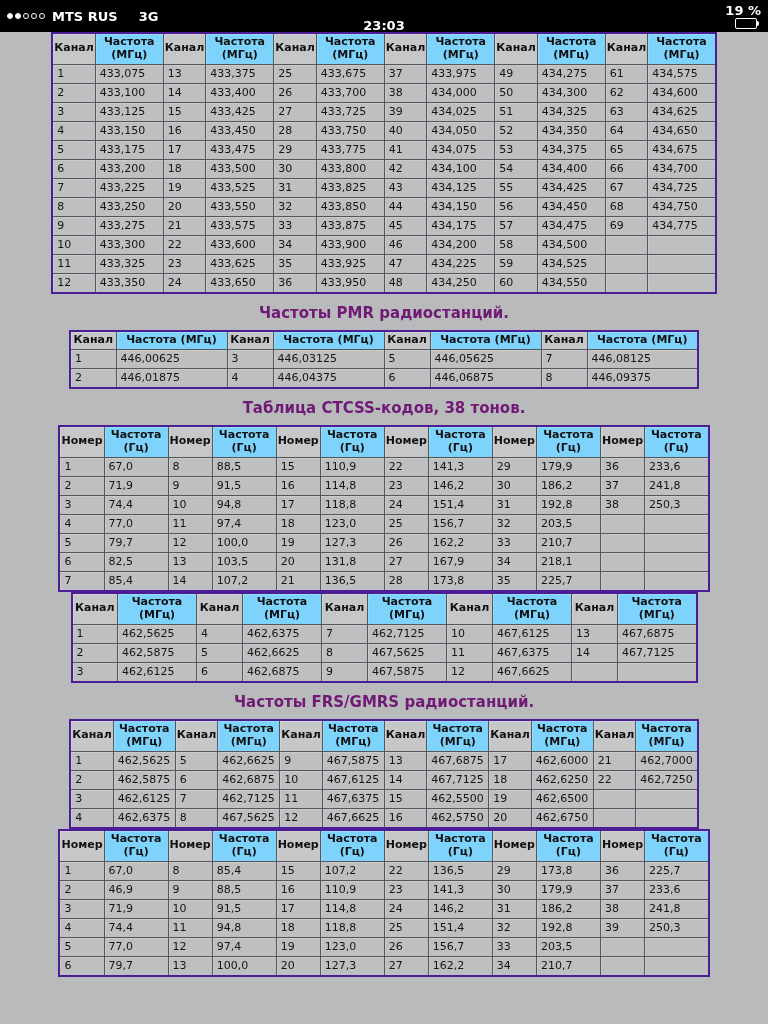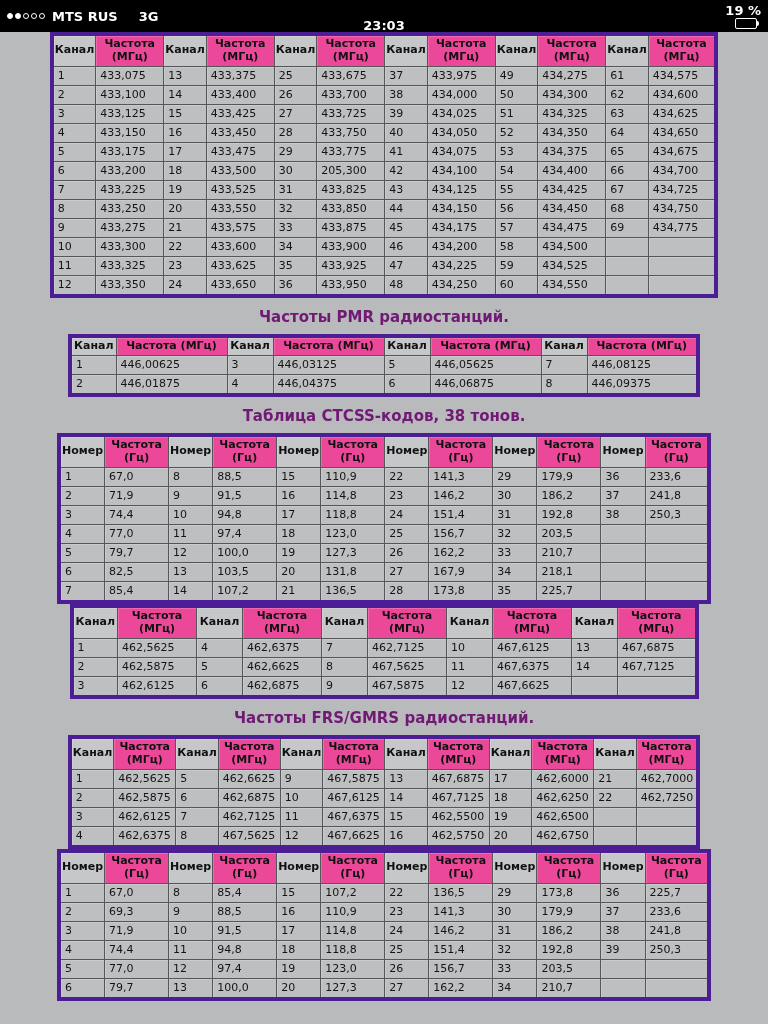--- a/index.html
+++ b/index.html
@@ -31,34 +31,34 @@
                  background: #fff; border-radius: 0 2px 2px 0; }
   
   .content { padding-top: 0; }
   .section-title {
     font-size: 15px; font-weight: bold; text-align: center; color: #701a75;
     margin: 10px 0 8px;
   }
   table.freq-table {
     border-collapse: collapse; table-layout: fixed;
     margin: 0 auto; background: #bebfc1;
-    border: 4px solid #4c1d95;
+    border: 2px solid #4c1d95;
   }
   th, td {
     border: 1px solid #55565a;
     overflow: hidden;
     box-shadow: inset 1px 1px 0 rgba(255,255,255,0.18);
   }
   th {
     font-size: 11px; font-weight: bold; text-align: center;
     padding: 2px 1px; white-space: pre-line; line-height: 1.18;
     color: #111;
   }
   th.hc { background: #c6c7c9; }
-  th.hf { background: #ec4899; }
+  th.hf { background: #7dd3fc; }
   td {
     font-size: 11px; height: 18px; line-height: 18px;
     padding: 0 3px 0 4px; text-align: left; background: #bebfc1;
   }
   
   .t-lpd     col.c { width: 36px; } .t-lpd     col.f { width: 68px;  }
   .t-pmr     col.c { width: 46px; } .t-pmr     col.f { width: 111px; }
   .t-ctcss38 col.c { width: 40px; } .t-ctcss38 col.f { width: 64px;  }
   .t-frs     col.c { width: 46px; } .t-frs     col.f { width: 79px;  }
   .t-gmrs    col.c { width: 42px; } .t-gmrs    col.f { width: 62px;  }
@@ -198,21 +198,21 @@
             <td>434,375</td>
             <td>65</td>
             <td>434,675</td>
           </tr>
           <tr>
             <td>6</td>
             <td>433,200</td>
             <td>18</td>
             <td>433,500</td>
             <td>30</td>
-            <td>205,300</td>
+            <td>433,800</td>
             <td>42</td>
             <td>434,100</td>
             <td>54</td>
             <td>434,400</td>
             <td>66</td>
             <td>434,700</td>
           </tr>
           <tr>
             <td>7</td>
             <td>433,225</td>
@@ -695,21 +695,21 @@
             <td>107,2</td>
             <td>22</td>
             <td>136,5</td>
             <td>29</td>
             <td>173,8</td>
             <td>36</td>
             <td>225,7</td>
           </tr>
           <tr>
             <td>2</td>
-            <td>69,3</td>
+            <td>46,9</td>
             <td>9</td>
             <td>88,5</td>
             <td>16</td>
             <td>110,9</td>
             <td>23</td>
             <td>141,3</td>
             <td>30</td>
             <td>179,9</td>
             <td>37</td>
             <td>233,6</td>

